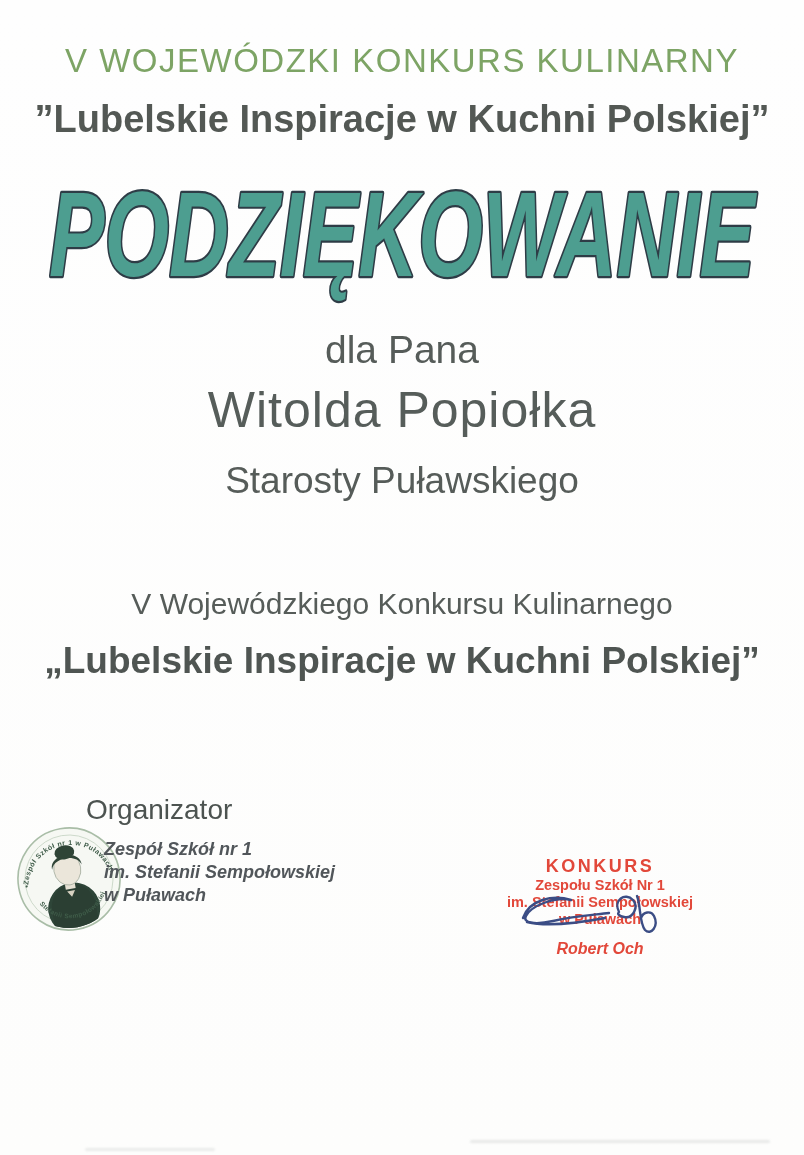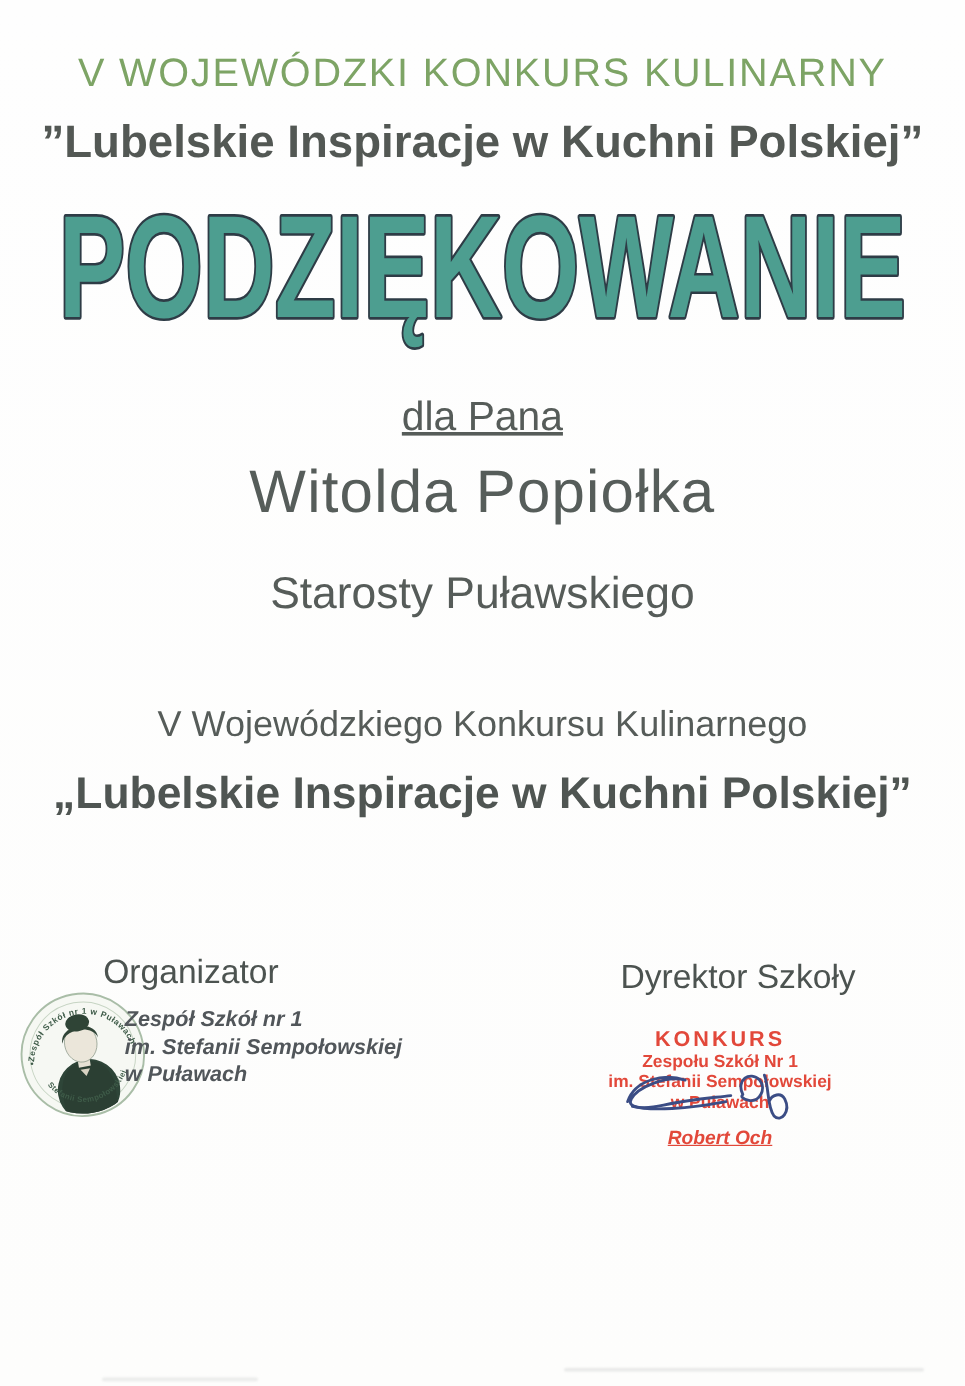--- a/index.html
+++ b/index.html
@@ -7,42 +7,42 @@
     position:relative;
     width:804px;height:1155px;
     background:#fefefdf5;
     background:linear-gradient(180deg,#fefefe 0%,#fdfdfc 100%);
     font-family:"Liberation Sans", sans-serif;
     overflow:hidden;
   }
   .cline{position:absolute;left:0;width:100%;text-align:center;line-height:1.05;white-space:nowrap;}
   .green-head{top:44px;font-size:33px;font-weight:400;letter-spacing:1.5px;color:#7da465;}
   .quote-head{top:100px;font-size:38px;font-weight:700;color:#535854;}
-  .title-wrap{position:absolute;top:170px;left:22px;width:760px;height:142px;}
-  .dla-pana{top:330px;font-size:34px;color:#565c59;text-decoration:underline;}
+  .title-wrap{position:absolute;top:182px;left:22px;width:760px;height:142px;font-style:italic;}
+  .dla-pana{top:330px;font-size:39px;color:#565c59;}
   .name{top:384px;font-size:50px;font-weight:400;letter-spacing:1px;color:#565d5a;}
-  .starosty{top:476px;font-size:37px;color:#565c59;text-align:center;}
+  .starosty{top:462px;font-size:37px;color:#565c59;text-align:center;}
   .reason1{top:535px;font-size:30px;color:#565c59;}
   .reason2{top:588px;font-size:30px;color:#565c59;}
   .reason3{top:642px;font-size:37px;font-weight:700;color:#4f5552;}
   .organizer-head{position:absolute;left:86px;top:794px;font-size:28px;color:#4c5350;}
   .director-head{position:absolute;left:517px;top:798px;font-size:28px;color:#4c5350;}
   .seal{position:absolute;left:15px;top:825px;width:108px;height:108px;}
   .org-lines{
     position:absolute;left:104px;top:838px;
     font-size:18px;font-style:italic;font-weight:700;
     color:#51565a;line-height:23px;
   }
   .stamp{
     position:absolute;left:494px;top:857px;width:212px;
     text-align:center;color:#e2483a;line-height:1.0;
   }
   .stamp-l1{font-size:18px;font-weight:700;letter-spacing:2.5px;}
   .stamp-l2,.stamp-l3,.stamp-l4{font-size:14.5px;font-weight:700;margin-top:2.5px;}
-  .stamp-signer{font-size:16px;font-weight:700;font-style:italic;margin-top:15px;text-decoration:underline;}
+  .stamp-signer{font-size:16px;font-weight:700;font-style:italic;margin-top:15px;}
   .signature{position:absolute;left:513px;top:888px;width:164px;height:60px;}
   .date-line{top:1106px;width:770px;font-size:21px;color:#535956;}
   .ghost-1{
     position:absolute;left:470px;top:1140px;width:300px;height:3px;
     background:#b9bcbc;opacity:.30;filter:blur(1px);border-radius:2px;
   }
   .ghost-2{
     position:absolute;left:85px;top:1148px;width:130px;height:3px;
     background:#c9cccb;opacity:.35;filter:blur(1px);border-radius:2px;
   }
@@ -70,21 +70,20 @@
 
   <div class="cline starosty">Starosty Puławskiego</div>
 
 
   <div class="cline reason2">V Wojewódzkiego Konkursu Kulinarnego</div>
 
   <div class="cline reason3">„Lubelskie Inspiracje w Kuchni Polskiej”</div>
 
   <div class="organizer-head">Organizator</div>
 
-  <div class="director-head">Dyrektor Szkoły</div>
 
   <div class="seal">
     <svg width="108" height="108" viewBox="0 0 108 108">
       <defs>
         <path id="sealTopArc" d="M 12,62 A 42,42 0 0 1 96,62"></path>
         <path id="sealBottomArc" d="M 17,64 A 38,38 0 0 0 91,64"></path>
         <clipPath id="sealClip">
             <circle cx="54" cy="54" r="49"></circle>
           </clipPath>
       </defs>

